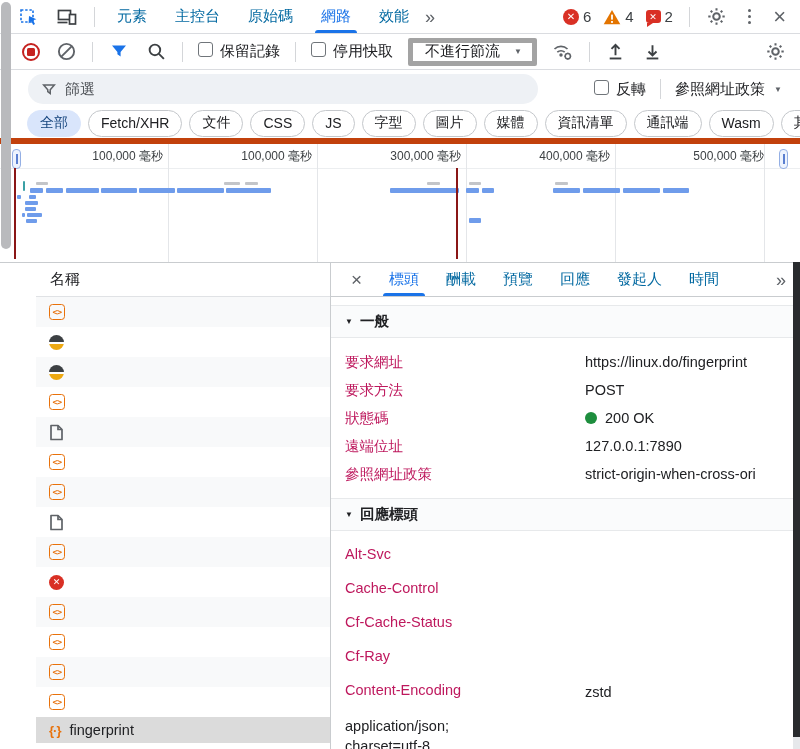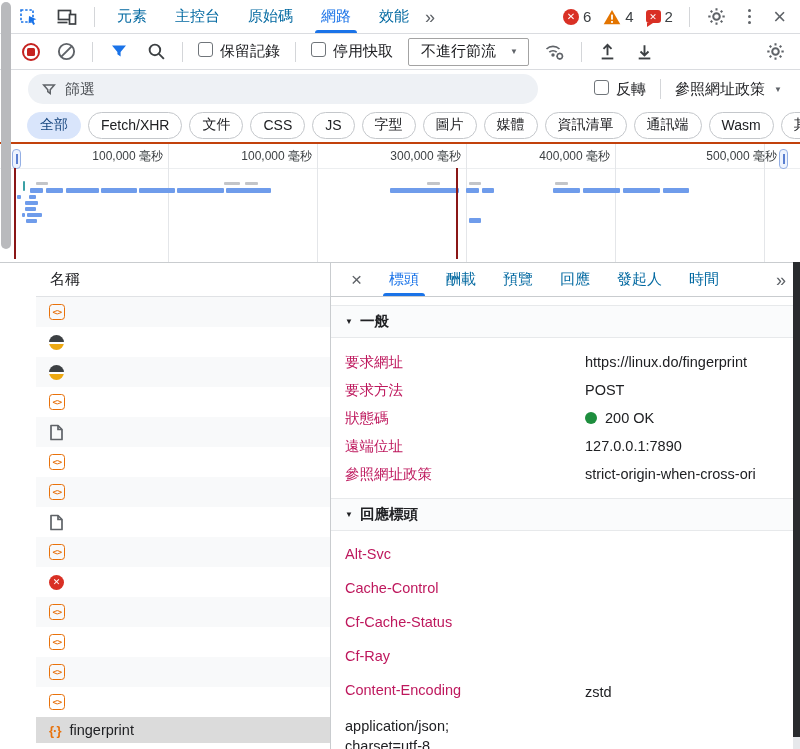--- a/index.html
+++ b/index.html
@@ -27,33 +27,33 @@
   .kebab{display:inline-flex;flex-direction:column;gap:2.5px;padding:4px;cursor:pointer;}
   .kebab i{width:3.2px;height:3.2px;border-radius:50%;background:#5f6368;}
   .xclose{font-size:22px;color:#5f6368;line-height:1;cursor:pointer;padding:0 2px;}
 
   
   .r2{height:36px;display:flex;align-items:center;border-bottom:1px solid #dadce0;padding:0 14px 0 22px;gap:15px;}
   .rec{width:18px;height:18px;border:2px solid #c5221f;border-radius:50%;display:inline-flex;align-items:center;justify-content:center;cursor:pointer;}
   .rec i{width:8px;height:8px;background:#c5221f;border-radius:1.5px;}
   .chkrow{display:flex;gap:7px;font-size:15px;cursor:pointer;white-space:nowrap;}
   .cbox{width:15px;height:15px;border:1.6px solid #70757a;border-radius:3px;background:#fff;flex:none;}
-  .selectbox{display:flex;align-items:center;gap:14px;height:28px;border:1px solid #a3a3a3;border-radius:2px;
+  .selectbox{display:flex;align-items:center;gap:14px;height:28px;border:5px solid #a3a3a3;border-radius:2px;
              padding:0 10px 0 12px;font-size:15px;cursor:pointer;white-space:nowrap;}
   .dn{font-size:8px;color:#5f6368;}
 
   
   .r3{height:38px;display:flex;align-items:center;padding:0 18px 0 28px;}
   .finput{width:510px;height:30px;border-radius:16px;background:#eef1f5;display:flex;align-items:center;gap:9px;
           padding-left:14px;font-size:15px;color:#4d5156;cursor:text;}
   .r3 .right{margin-left:auto;display:flex;align-items:center;gap:14px;}
   .morelbl{display:flex;align-items:center;gap:9px;font-size:15px;cursor:pointer;white-space:nowrap;}
 
   
-  .r4{height:36px;display:flex;align-items:center;border-bottom:2px solid #c2410c;padding:0 10px 0 27px;gap:7px;}
+  .r4{height:36px;display:flex;align-items:center;border-bottom:6px solid #c2410c;padding:0 10px 0 27px;gap:7px;}
   .pill{height:27px;display:inline-flex;align-items:center;padding:0 12px;border-radius:14px;border:1px solid #c4c7cb;
         font-size:14px;background:#fff;cursor:pointer;white-space:nowrap;}
   .pill.sel{background:#d9e5fb;border-color:#d9e5fb;color:#16457e;}
 
   
   .tl{position:relative;height:119px;border-bottom:1px solid #c9cccf;overflow:hidden;background:#fff;}
   .tl-grid{position:absolute;top:0;bottom:0;width:1px;background:#e4e6e9;}
   .tl-label{position:absolute;top:4px;font-size:12px;color:#3c4043;white-space:nowrap;}
   .tl-rule{position:absolute;left:0;right:0;top:24px;height:1px;background:#eceef0;}
   .bar{position:absolute;border-radius:1px;}
@@ -291,21 +291,21 @@
       </div>
   <div class="tl-grid" style="left: 168px;"></div>
       <div class="tl-label" style="right: 637px;">100,000 毫秒</div>
       <div class="tl-grid" style="left: 317px;"></div>
       <div class="tl-label" style="right: 488px;">100,000 毫秒</div>
       <div class="tl-grid" style="left: 466px;"></div>
       <div class="tl-label" style="right: 339px;">300,000 毫秒</div>
       <div class="tl-grid" style="left: 615px;"></div>
       <div class="tl-label" style="right: 190px;">400,000 毫秒</div>
       <div class="tl-grid" style="left: 764px;"></div>
-      <div class="tl-label" style="right: 23px;">500,000 毫秒</div>
+      <div class="tl-label" style="right: 36px;">500,000 毫秒</div>
       <div class="bar g" style="left: 36px; top: 38px; width: 12px; height: 3px;"></div>
       <div class="bar g" style="left: 224px; top: 38px; width: 16px; height: 3px;"></div>
       <div class="bar g" style="left: 245px; top: 38px; width: 13px; height: 3px;"></div>
       <div class="bar g" style="left: 427px; top: 38px; width: 13px; height: 3px;"></div>
       <div class="bar g" style="left: 469px; top: 38px; width: 12px; height: 3px;"></div>
       <div class="bar g" style="left: 555px; top: 38px; width: 13px; height: 3px;"></div>
       <div class="bar b" style="left: 30px; top: 44px; width: 13px; height: 5px;"></div>
       <div class="bar b" style="left: 46px; top: 44px; width: 17px; height: 5px;"></div>
       <div class="bar b" style="left: 66px; top: 44px; width: 33px; height: 5px;"></div>
       <div class="bar b" style="left: 101px; top: 44px; width: 36px; height: 5px;"></div>

